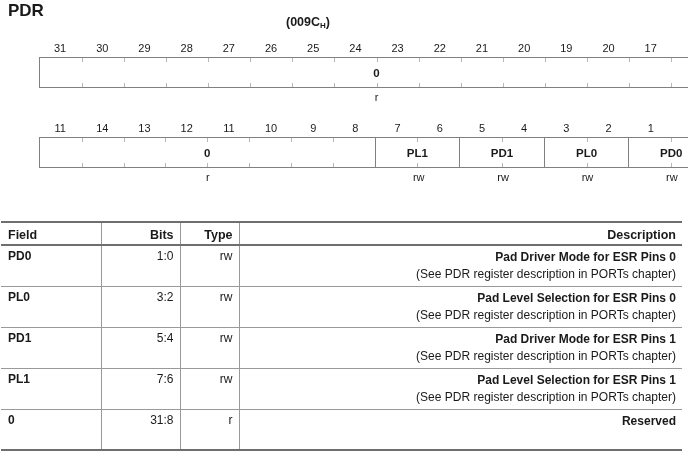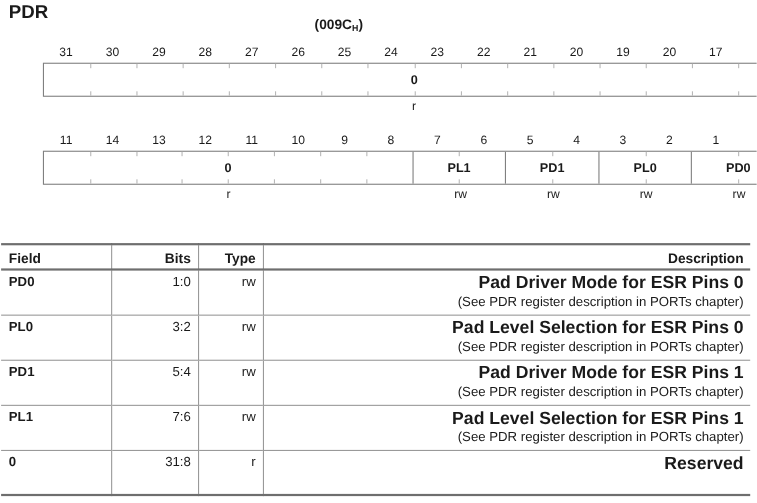--- a/index.html
+++ b/index.html
@@ -43,21 +43,21 @@
     border-collapse:collapse; table-layout:fixed;
     border-top:2px solid #6e6e6e; border-bottom:2px solid #6e6e6e;
   }
   .regtable thead tr { border-bottom:2px solid #6e6e6e; }
   .regtable tbody tr + tr { border-top:1px solid #999999; }
   .regtable th, .regtable td { vertical-align:top; text-align:left; padding:3px 6px 0 7px; }
   .regtable th + th, .regtable td + td { border-left:1px solid #999999;text-align:right; }
   .regtable th { font-size:12.5px; font-weight:bold; height:23px; padding-top:5px; }
   .regtable td { font-size:12px; height:41px; }
   .c-field { font-weight:bold; }
-  .desc-title { font-weight:bold; font-size:16px; line-height:17px; }
+  .desc-title { font-weight:bold; font-size:12px; line-height:17px; }
   .desc-note  { font-size:12px; line-height:17px; }
 
   
   .watermark {
     position:absolute; right:1px; top:429px;
     font-size:16px; line-height:19px; color:#d2c4c4;
     letter-spacing:0.5px; white-space:nowrap;
   }
 </style>
 </head>

